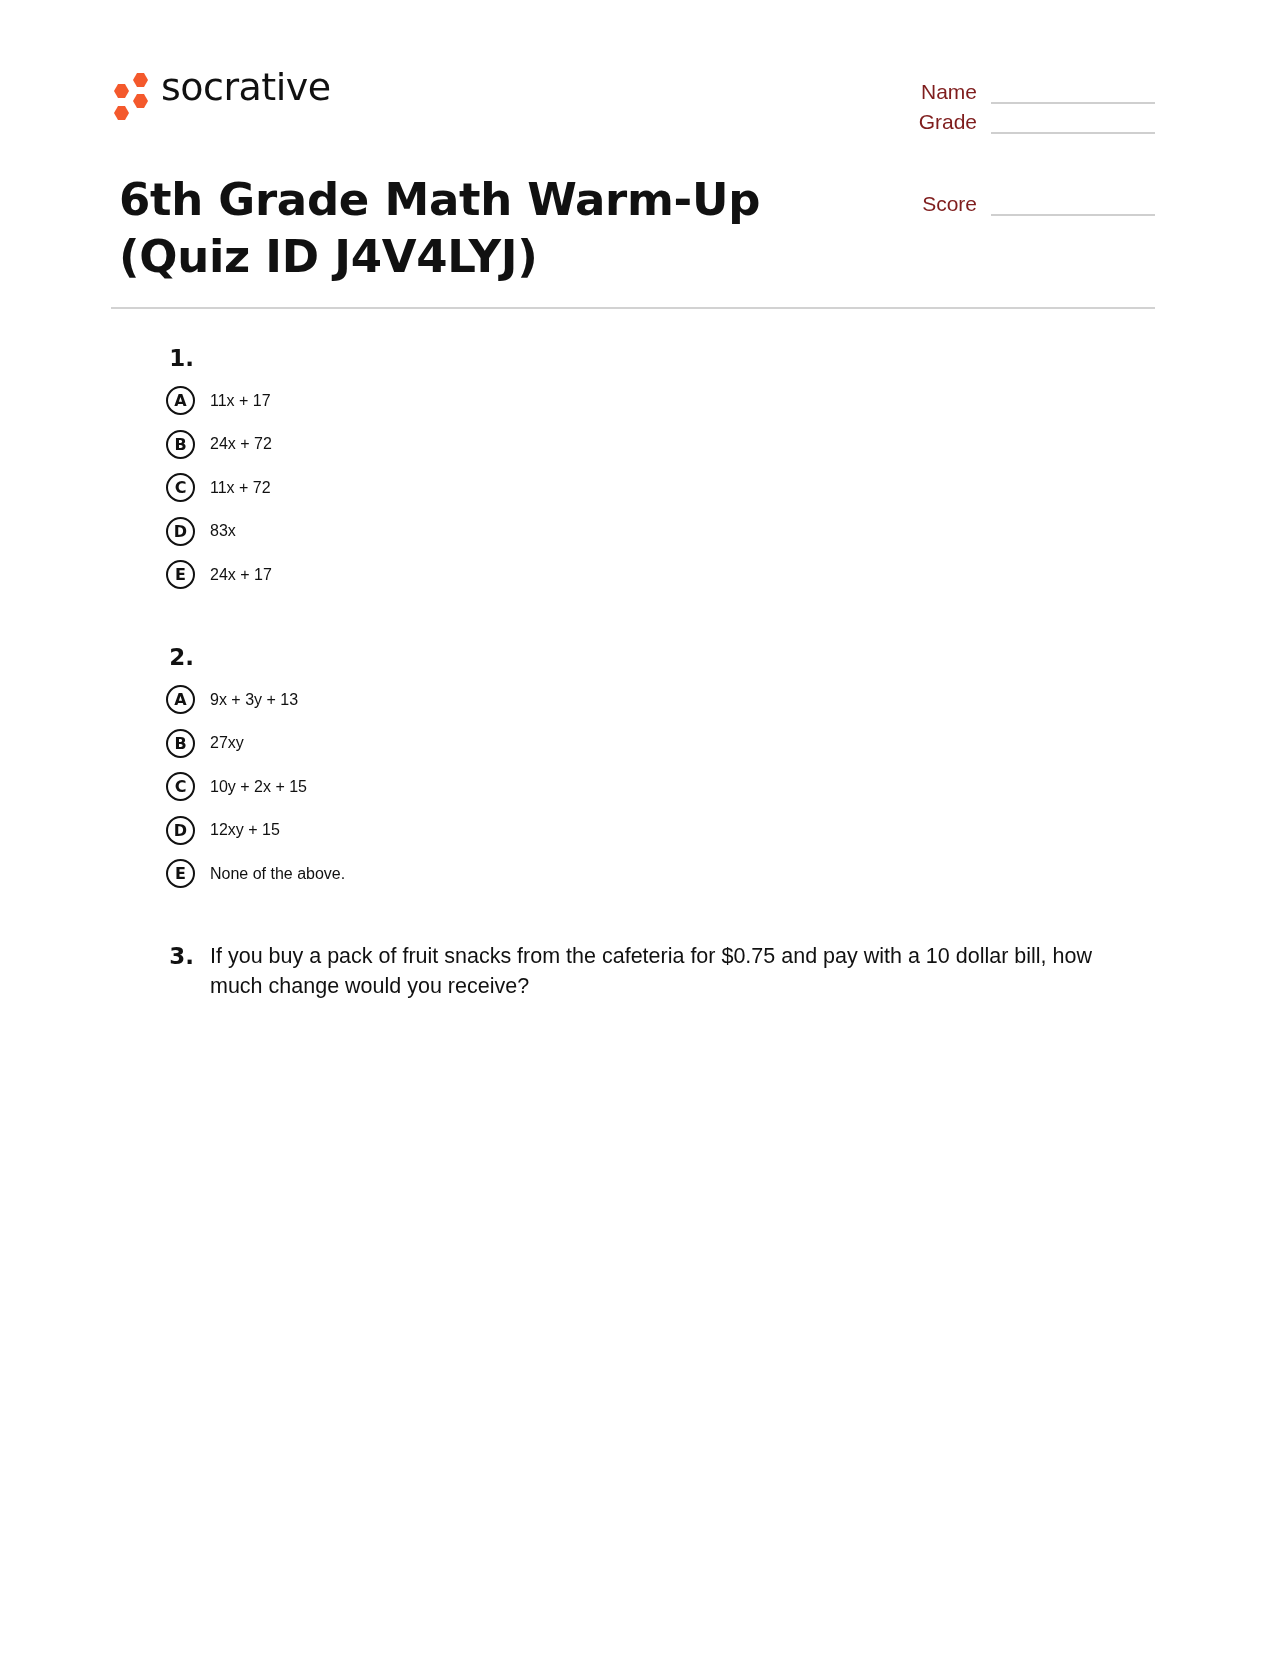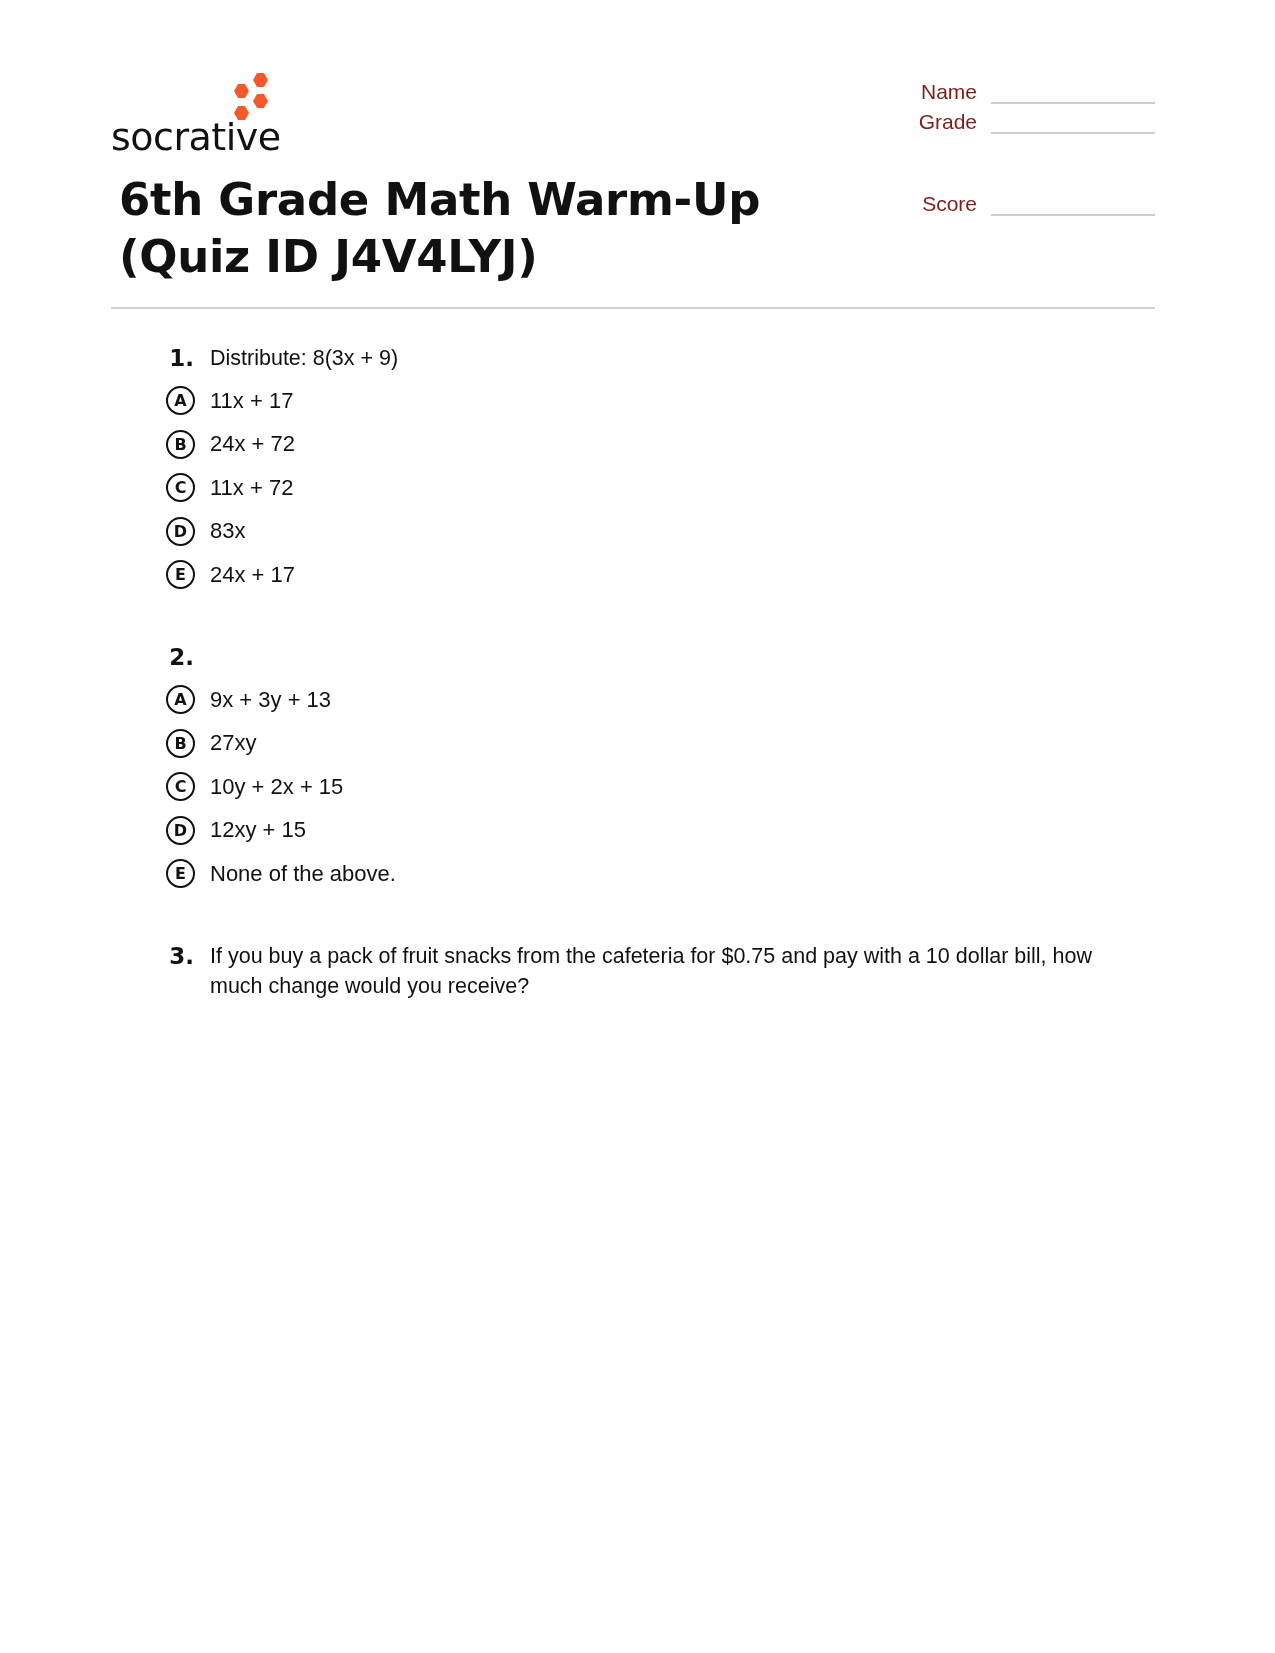--- a/index.html
+++ b/index.html
@@ -14,22 +14,21 @@
       overflow: hidden;
       font-family: "Liberation Sans", sans-serif;
       color: #111111;
     }
     .logo {
       position: absolute;
       left: 111px;
       top: 72px;
       height: 52px;
       display: flex;
-      align-items: flex-end;
-      flex-direction: column;
+      align-items: flex-start;
     }
     .logo-mark {
       width: 38px;
       height: 50px;
       position: relative;
       margin-right: 12px;
     }
     .logo-mark svg { display: block; }
     .logo-text {
       font-family: "DejaVu Sans", sans-serif;
@@ -134,21 +133,21 @@
       justify-content: center;
       font-family: "DejaVu Sans", sans-serif;
       font-weight: bold;
       font-size: 16px;
       color: #111111;
       margin-left: 6px;
       margin-right: 15px;
       cursor: pointer;
     }
     .opt-text {
-      font-size: 22px;
+      font-size: 16px;
       color: #111111;
       line-height: 28px;
     }
   </style>
 </head>
 <body>
 
 <div class="logo">
   <div class="logo-mark">
     <svg width="38" height="50" viewBox="0 0 38 50">
@@ -178,21 +177,20 @@
   </div>
 </div>
 
 <h1 class="title">6th Grade Math Warm-Up (Quiz ID J4V4LYJ)</h1>
 
 <div class="divider"></div>
 
 <div class="question" style="top:343px;">
   <div class="q-head">
     <span class="q-num">1.</span>
-    <span class="q-text">Distribute: 8(3x + 9)</span>
   </div>
   <div class="option">
     <span class="opt-circle">A</span>
     <span class="opt-text">11x + 17</span>
   </div>
   <div class="option">
     <span class="opt-circle">B</span>
     <span class="opt-text">24x + 72</span>
   </div>
   <div class="option">

